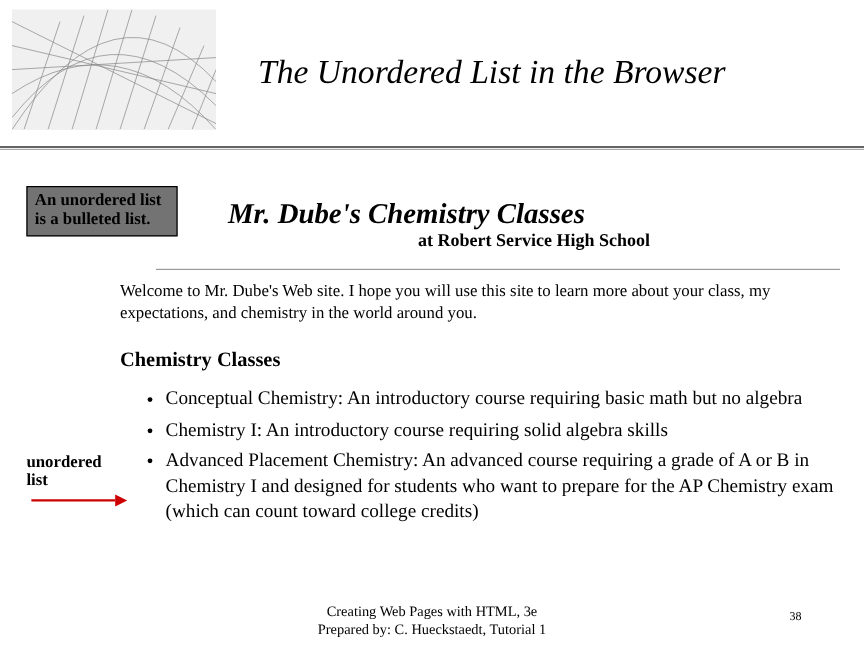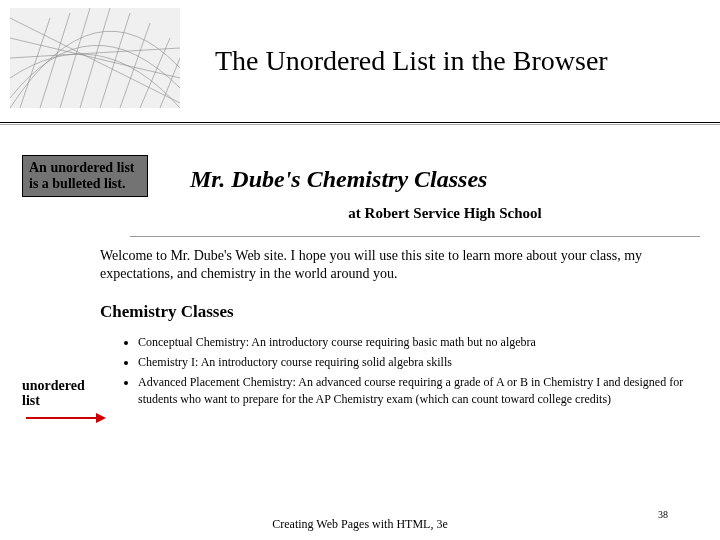--- a/index.html
+++ b/index.html
@@ -26,20 +26,21 @@
   }
   .header-img svg { width: 100%; height: 100%; display:block; }
   .slide-title {
     position: absolute;
     left: 215px;
     top: 45px;
     font-size: 28px;
     font-weight: 400;
     color: #000;
     white-space: nowrap;
+    font-style: italic;
   }
   .hr {
     position: absolute;
     left: 0;
     top: 122px;
     width: 720px;
     height: 1px;
     background: #000;
   }
   .hr2 {
@@ -74,21 +75,21 @@
     font-weight: bold;
     font-style: italic;
     margin-top: 6px;
     margin-left: 60px;
   }
   .web-sub {
     font-family: "Times New Roman", serif;
     font-size: 15px;
     font-weight: bold;
     text-align: center;
-    margin-top: 12px;
+    margin-top: 0;
     margin-left: 60px;
   }
   .web-hr {
     border-top: 1px solid #999;
     margin: 14px 0 10px 0;
     width: 100%;
   }
   .welcome {
     font-family: Liberation Serif, serif;
     font-size: 14px;
@@ -104,21 +105,21 @@
     margin-left: -30px;
   }
   .chem-list {
     margin-top: 12px;
     margin-left: -10px;
     list-style: disc;
     padding-left: 18px;
   }
   .chem-list li {
     font-family: "Times New Roman", serif;
-    font-size: 12px;
+    font-size: 16px;
     line-height: 1.35;
     margin-bottom: 4px;
     width: 560px;
   }
   .arrow-label {
     position: absolute;
     left: 22px;
     top: 378px;
     width: 80px;
     font-size: 14px;
@@ -197,14 +198,15 @@
 <div class="arrow-label">unordered list</div>
 <div class="arrow">
   <svg width="80" height="12">
     <line x1="0" y1="6" x2="70" y2="6" stroke="#cc0000" stroke-width="2"></line>
     <polygon points="70,1 80,6 70,11" fill="#cc0000"></polygon>
   </svg>
 </div>
 
 <div class="footer">
   <span class="line">Creating Web Pages with HTML, 3e</span>
+  <span class="line">Prepared by: C. Hueckstaedt, Tutorial 1</span>
 </div>
 <div class="page-num">38</div>
 
 </body></html>

